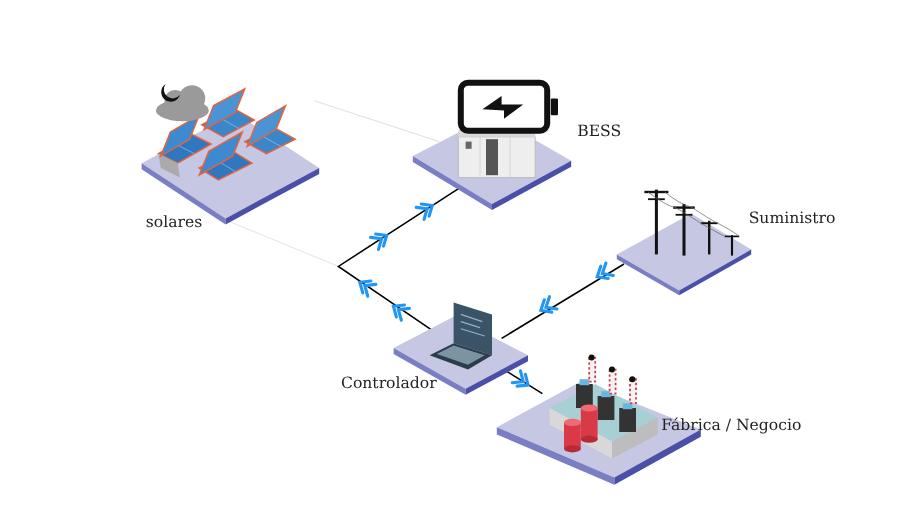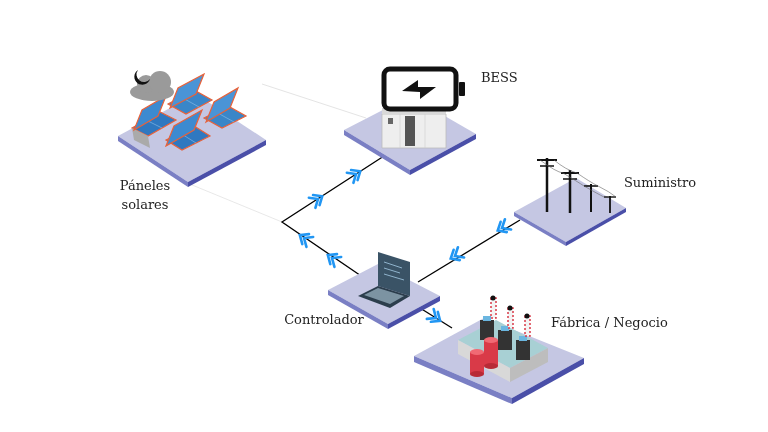--- a/index.html
+++ b/index.html
@@ -1,19 +1,19 @@
 <!DOCTYPE html>
 <html><head>
 <meta charset="utf-8">
 <style>
   html,body{margin:0;padding:0;background:#ffffff;}
   #stage{position:relative;width:768px;height:432px;overflow:hidden;background:#fff;font-family:"DejaVu Serif","Liberation Serif",serif;}
   svg{position:absolute;left:0;top:0;}
   .label{position:absolute;font-size:13px;color:#222;line-height:19px;text-align:center;white-space:nowrap;}
-  .label.left{text-align:center;}
+  .label.left{text-align:center;margin-top:32px;}
 </style>
 </head>
 <body>
 
 <div id="stage">
 <svg width="768" height="432" viewBox="0 0 768 432">
   <defs>
     <g id="chev">
       <path d="M-7,-6 L0,0 L-7,6" fill="none" stroke="#2196f3" stroke-width="2.6" stroke-linecap="round"></path>
       <path d="M-2,-6 L5,0 L-2,6" fill="none" stroke="#2196f3" stroke-width="2.6" stroke-linecap="round"></path>
@@ -160,21 +160,20 @@
     <rect x="484" y="340" width="14" height="26" fill="#d93a48"></rect>
     <ellipse cx="491" cy="340" rx="7" ry="3" fill="#f06a74"></ellipse>
     <ellipse cx="491" cy="366" rx="7" ry="3" fill="#b82a36"></ellipse>
     <rect x="470" y="352" width="14" height="22" fill="#d93a48"></rect>
     <ellipse cx="477" cy="352" rx="7" ry="3" fill="#f06a74"></ellipse>
     <ellipse cx="477" cy="374" rx="7" ry="3" fill="#b82a36"></ellipse>
   </g>
 </svg>
 
 <div class="label" style="left:110px;top:176px;width:70px;">
-  <div>Páneles</div>
   <div>solares</div>
 </div>
 <div class="label left" style="left:481px;top:68px;">BESS</div>
 <div class="label" style="left:616px;top:157px;width:88px;margin-top:16px;">
   <div>Suministro</div>
 </div>
 <div class="label" style="left:274px;top:310px;width:100px;">
   <div>Controlador</div>
 </div>
 <div class="label left" style="left:551px;top:313px;">Fábrica / Negocio</div>

